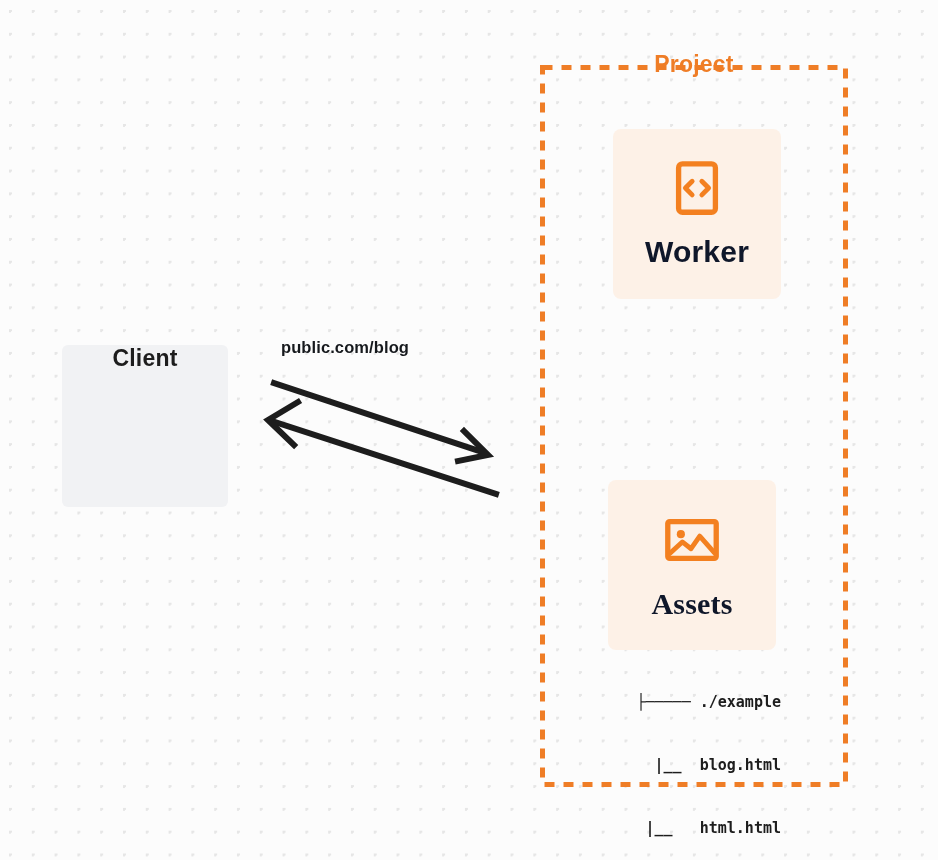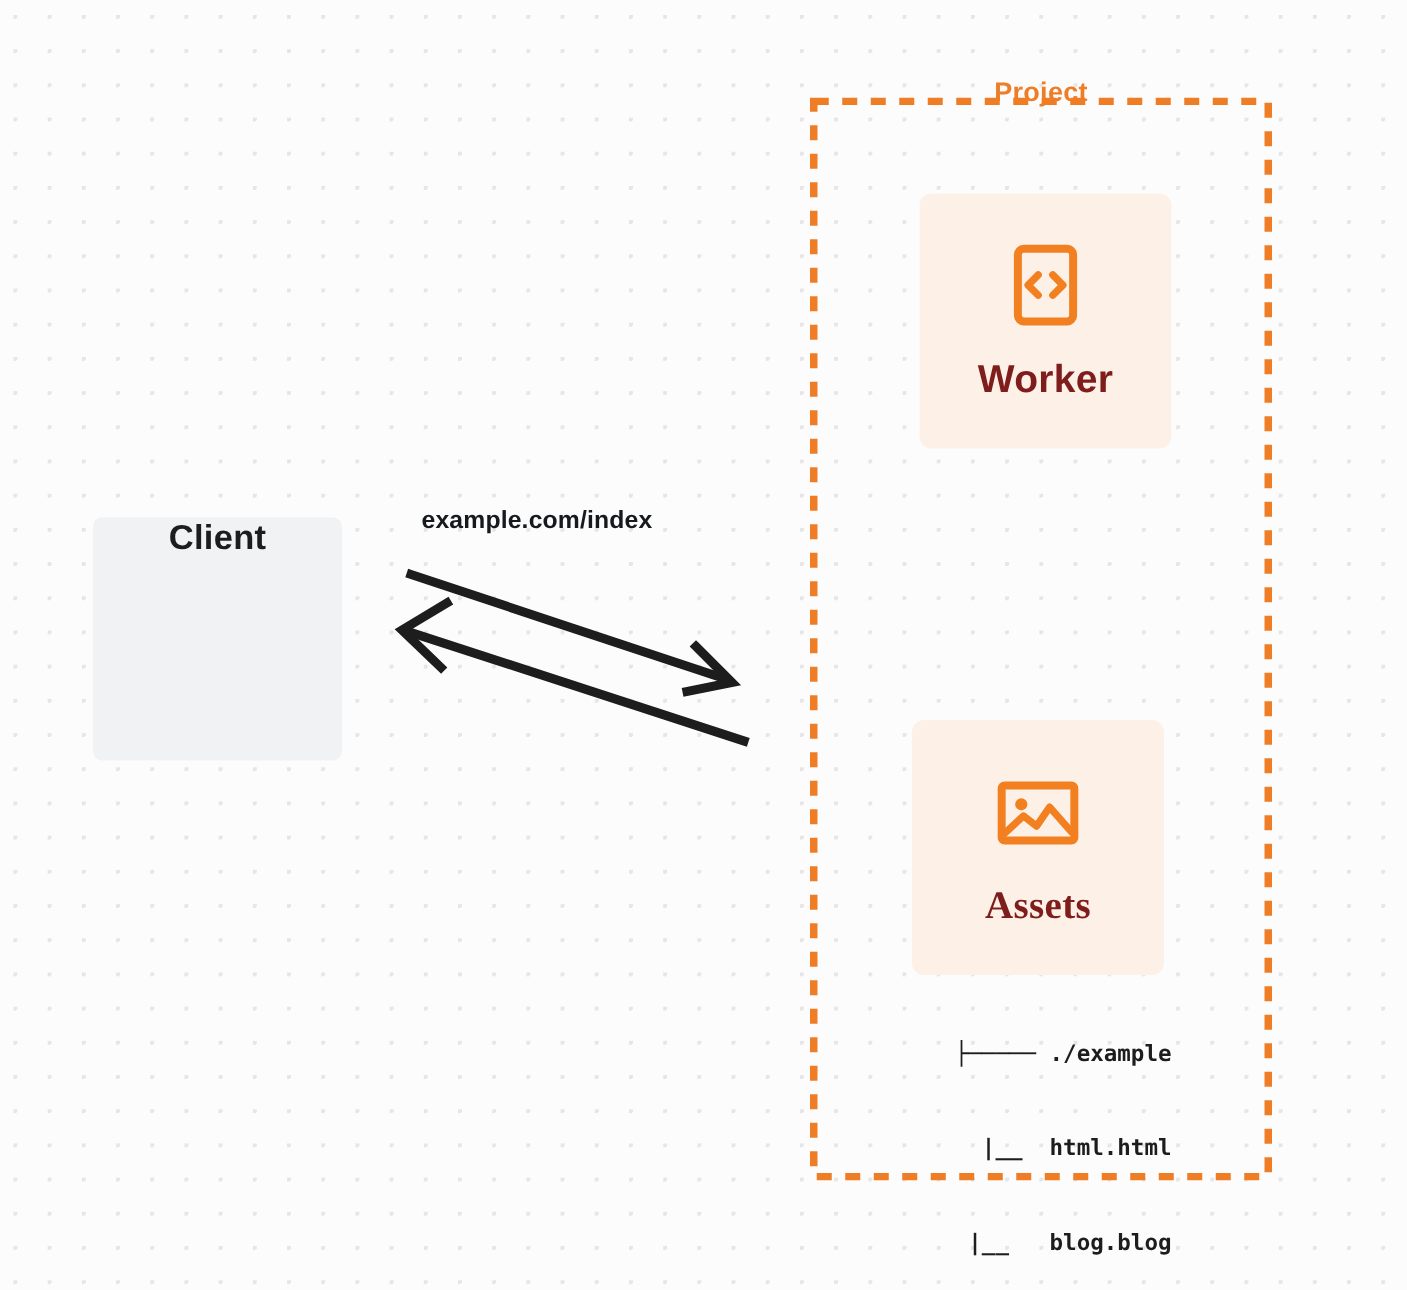--- a/index.html
+++ b/index.html
@@ -75,21 +75,21 @@
   .project-border {
     position: absolute;
     inset: 0;
   }
   .project-title {
     position: absolute;
     left: 50%;
     top: -14px;
     transform: translateX(-50%);
     padding: 0 5px;
-    font-size: 18px;
+    font-size: 23px;
     font-weight: bold;
     color: #ef7d26;
     background: transparent;
     letter-spacing: 0.2px;
     white-space: nowrap;
   }
 
   
   .card {
     position: absolute;
@@ -107,23 +107,23 @@
 
   .card-icon {
     width: 62px;
     height: 62px;
     display: block;
   }
   .card-worker .card-icon { margin-bottom: 14px; }
   .card-assets .card-icon { margin-bottom: 16px; }
 
   .card-label {
-    font-size: 26px;
+    font-size: 30px;
     font-weight: bold;
-    color: #7f1d1d;
+    color: #0f172a;
     letter-spacing: 0.2px;
   }
 
   
   .file-tree {
     position: absolute;
     left: 586px;
     top: 650px;
     font-family: "DejaVu Sans Mono", "Liberation Mono", monospace;
     font-size: 15px;
@@ -138,21 +138,21 @@
 </style>
 </head>
 <body>
 
 <div class="canvas">
 
   <div class="client-node">
     <span class="client-label">Client</span>
   </div>
 
-  <div class="edge-label">example.com/index</div>
+  <div class="edge-label">public.com/blog</div>
 
   <svg class="arrows-svg" viewBox="0 0 265 155">
 
     <g>
       <line x1="24" y1="23" x2="232" y2="92" stroke="#1d1d1d" stroke-width="6" stroke-linecap="square"></line>
       <polyline points="214,71 238,95 208,101" fill="none" stroke="#1d1d1d" stroke-width="6" stroke-linecap="square" stroke-linejoin="miter"></polyline>
     </g>
 
     <g>
       <line x1="22" y1="61" x2="246" y2="134" stroke="#1d1d1d" stroke-width="6" stroke-linecap="square"></line>
@@ -180,18 +180,18 @@
     <svg class="card-icon" viewBox="0 0 64 64">
       <rect x="7" y="13" width="50" height="38" rx="2" fill="none" stroke="#f38020" stroke-width="5.5"></rect>
       <circle cx="20.5" cy="26" r="4.2" fill="#f38020"></circle>
       <polyline points="9,46 22,34 31,41 40,28 55,45" fill="none" stroke="#f38020" stroke-width="5" stroke-linecap="round" stroke-linejoin="round"></polyline>
     </svg>
     <span class="card-label">Assets</span>
   </div>
 
   <div class="file-tree">
     <span class="tree-row">├───── ./example</span>
-    <span class="tree-row">     |__  html.html</span>
-    <span class="tree-row">     |__   blog.blog</span>
+    <span class="tree-row">     |__  blog.html</span>
+    <span class="tree-row">     |__   html.html</span>
     
   </div>
 
 </div>
 
 </body></html>

